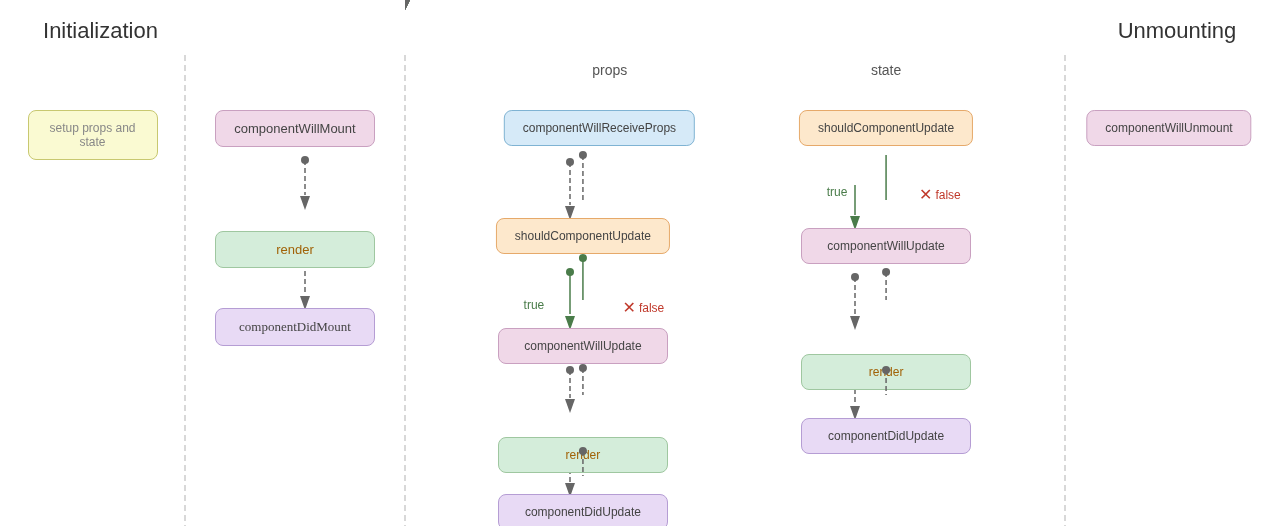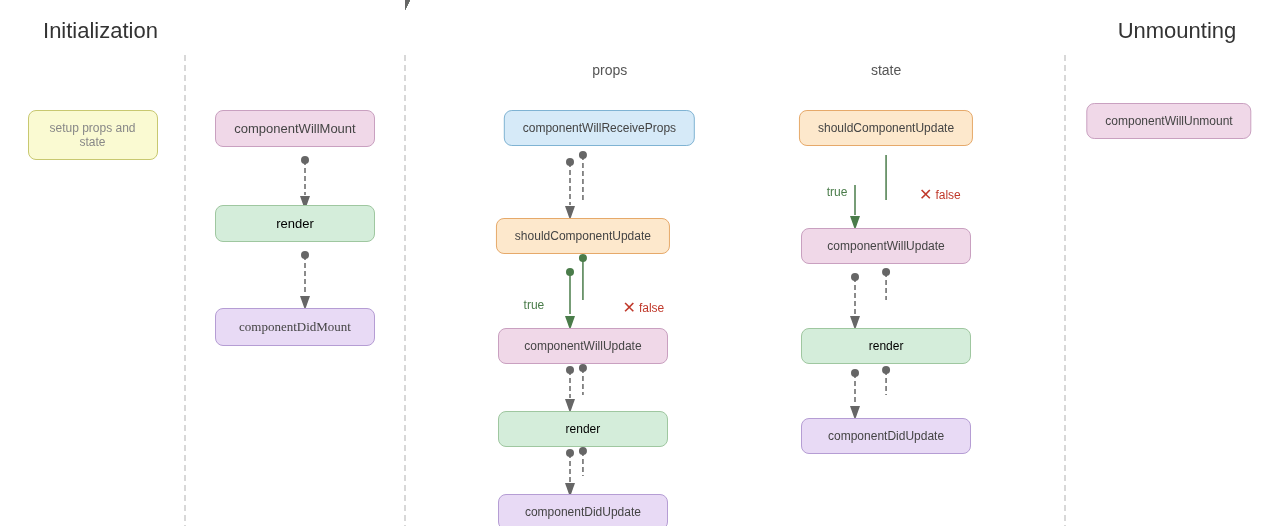--- a/index.html
+++ b/index.html
@@ -40,21 +40,22 @@
 
     .box-pink {
       background: #f0d8e8;
       border: 1.5px solid #c9a0c0;
       color: #444;
     }
 
     .box-green {
       background: #d4edda;
       border: 1.5px solid #9fc7a0;
-      color: #000000;
+      color: #a16207;
+      margin-top: 26px;
     }
 
     .box-blue-light {
       background: #d6eaf8;
       border: 1.5px solid #7fb3d3;
       color: #444;
     }
 
     .box-orange {
       background: #fde8cc;
@@ -268,20 +269,20 @@
 
       <circle cx="73%" cy="370" r="4" fill="#666"></circle>
       <line x1="73%" y1="370" x2="73%" y2="395" stroke="#666" stroke-width="1.5" stroke-dasharray="5,3"></line>
       <polygon points="-5,0 5,0 0,10" fill="#666" transform="translate(73%, 395) translate(-5,0)"></polygon>
     </svg>
   </div>
 
   <div class="unmount-section" style="position:relative;">
     <div class="section-title">Unmounting</div>
 
-    <div style="position:absolute; top:103px; left:50%; transform:translateX(-50%);">
+    <div style="position:absolute; top:110px; left:50%; transform:translateX(-50%);">
       <div class="box box-pink" style="min-width:160px; font-size:12px;">
         <span>componentWillUnmount</span>
       </div>
     </div>
   </div>
 
 </div>
 
 </body></html>

